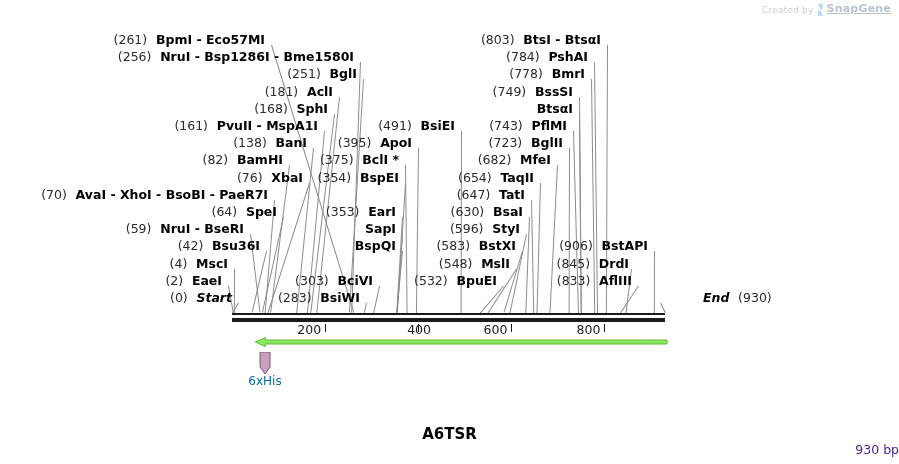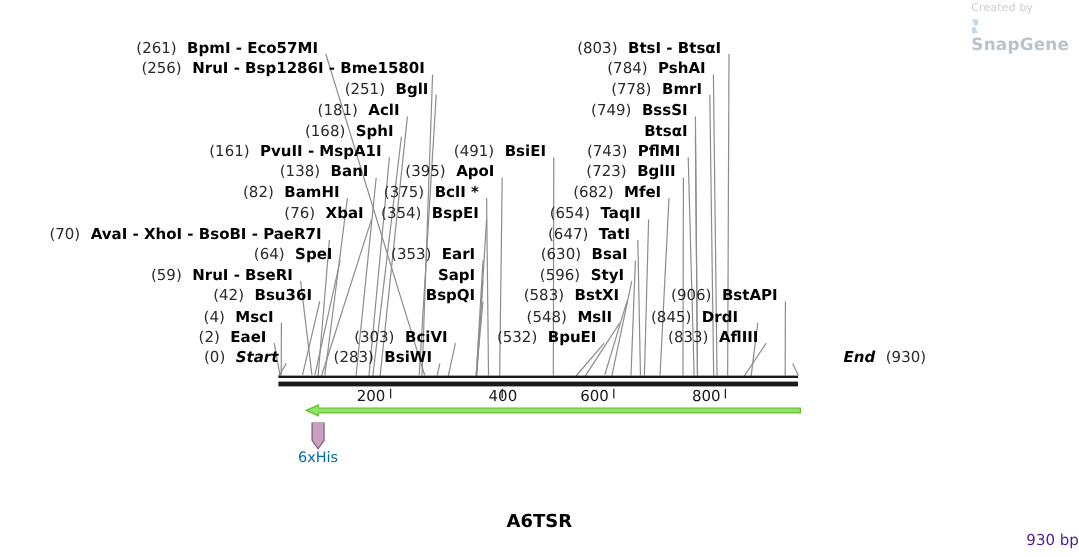--- a/index.html
+++ b/index.html
@@ -10,27 +10,26 @@
     font-family:"DejaVu Sans","Liberation Sans",sans-serif;
     color:#000000;
     overflow:hidden;
     position:relative;
   }
   #map{position:absolute;left:0;top:0;width:899px;height:464px;}
 
   
   .watermark{
     position:absolute;right:8px;top:2px;
-    display:flex;align-items:flex-start;gap:3px;
+    display:flex;align-items:flex-end;gap:3px;
     font-size:9px;color:#c9cdd2;letter-spacing:.2px;
     white-space:nowrap;
-    flex-direction:column;
   }
   .watermark .wm-text{color:#c9cdd2;}
-  .watermark .wm-brand{color:#b9c3cc;font-weight:bold;font-size:14px;}
+  .watermark .wm-brand{color:#b9c3cc;font-weight:bold;font-size:11px;text-decoration:underline;}
   .wm-logo{display:inline-block;width:7px;height:12px;position:relative;top:1px;}
 
   
   .lbl{
     position:absolute;
     white-space:nowrap;
     font-size:12.5px;
     font-weight:bold;
     line-height:12px;
     color:#000;
@@ -161,21 +160,21 @@
       <div class="lbl" style="top: 137.2px; right: 336px;"><span class="pos">(723)</span>&nbsp; <span class="nm">BglII</span></div>
       <div class="lbl" style="top: 154.4px; right: 348px;"><span class="pos">(682)</span>&nbsp; <span class="nm">MfeI</span></div>
       <div class="lbl" style="top: 171.6px; right: 365px;"><span class="pos">(654)</span>&nbsp; <span class="nm">TaqII</span></div>
       <div class="lbl" style="top: 188.8px; right: 374px;"><span class="pos">(647)</span>&nbsp; <span class="nm">TatI</span></div>
       <div class="lbl" style="top: 206px; right: 376px;"><span class="pos">(630)</span>&nbsp; <span class="nm">BsaI</span></div>
       <div class="lbl" style="top: 223.2px; right: 379px;"><span class="pos">(596)</span>&nbsp; <span class="nm">StyI</span></div>
       <div class="lbl" style="top: 240.4px; right: 383px;"><span class="pos">(583)</span>&nbsp; <span class="nm">BstXI</span></div>
       <div class="lbl" style="top: 257.6px; right: 389px;"><span class="pos">(548)</span>&nbsp; <span class="nm">MslI</span></div>
       <div class="lbl" style="top: 274.8px; right: 402px;"><span class="pos">(532)</span>&nbsp; <span class="nm">BpuEI</span></div>
       <div class="lbl" style="top: 240.4px; right: 251px;"><span class="pos">(906)</span>&nbsp; <span class="nm">BstAPI</span></div>
-      <div class="lbl" style="top: 257.6px; right: 284px;"><span class="pos">(845)</span>&nbsp; <span class="nm">DrdI</span></div>
+      <div class="lbl" style="top: 257.6px; right: 270px;"><span class="pos">(845)</span>&nbsp; <span class="nm">DrdI</span></div>
       <div class="lbl" style="top: 274.8px; right: 267px;"><span class="pos">(833)</span>&nbsp; <span class="nm">AflIII</span></div>
       <div class="lbl feat" style="top: 292px; left: 664px;"><span class="nm">End</span>&nbsp; <span class="pos">(930)</span></div>
     </div>
   <div id="ruler">
       <div class="seqbar" style="left: 232px; top: 313px; width: 433px; height: 2px;"></div>
       <div class="seqbar" style="left: 232px; top: 318px; width: 433px; height: 4px;"></div>
       <div class="tick" style="left: 325.118px; top: 324px; height: 8px;"></div>
       <div class="ticklabel" style="left: 279.118px; top: 322px; width: 42px;">200</div>
       <div class="tick" style="left: 418.237px; top: 324px; height: 8px;"></div>
       <div class="ticklabel" style="left: 389px; top: 322px; width: 42px;">400</div>

